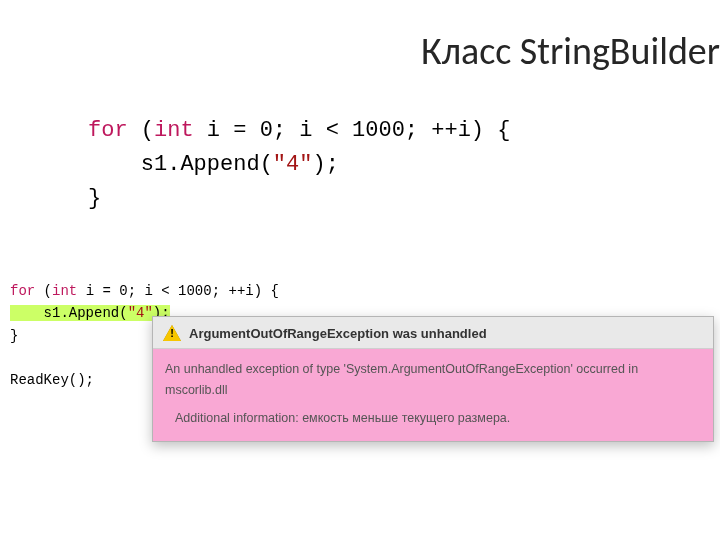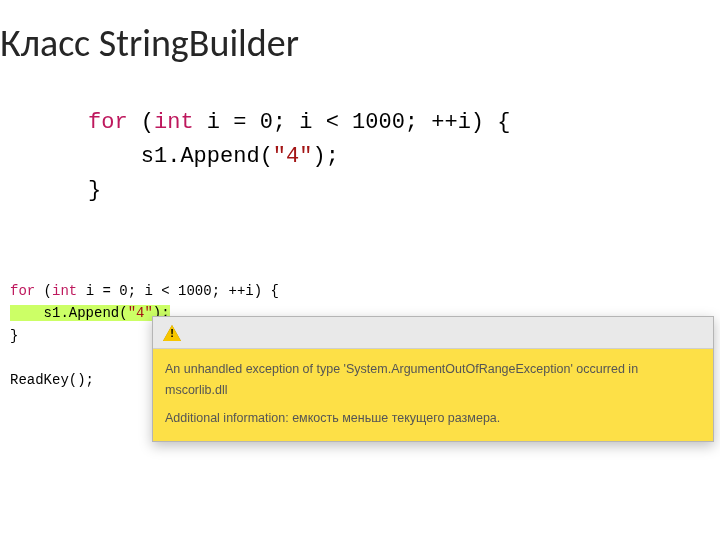--- a/index.html
+++ b/index.html
@@ -10,22 +10,22 @@
     background: #fff;
     font-family: "Segoe UI", Arial, sans-serif;
     color: #222;
     position: relative;
     overflow: hidden;
   }
   .title {
     font-family: "Calibri", "Segoe UI", Arial, sans-serif;
     font-size: 38px;
     font-weight: 400;
-    text-align: left;
-    margin-top: 20px;
+    text-align: right;
+    margin-top: 28px;
     color: #262626;
   }
   .code-top {
     font-family: Consolas, "Courier New", monospace;
     font-size: 22px;
     line-height: 1.55;
     margin: 40px 0 0 88px;
     white-space: pre;
   }
   .kw { color: #be185d; }
@@ -73,23 +73,23 @@
     gap: 8px;
   }
   .excbox .hdr .title-txt {
     font-weight: 600;
     color: #333;
     font-size: 13px;
   }
   .excbox .body {
     padding: 10px 12px 12px 12px;
     line-height: 1.7;
-    background: #fde047;
+    background: #f9a8d4;
   }
-  .excbox .body div + div { margin-top: 6px; }
+  .excbox .body div + div { margin-top: 6px; margin-left: 10px; }
 
   .warn-icon {
     width: 18px; height: 18px;
     display: inline-block;
     position: relative;
   }
   .warn-tri {
     width: 0; height: 0;
     border-left: 9px solid transparent;
     border-right: 9px solid transparent;
@@ -123,18 +123,19 @@
   <div class="line"> </div>
   <div class="line">ReadKey();</div>
 </div>
 
 <div class="excbox">
   <div class="hdr">
     <span class="warn-icon">
       <span class="warn-tri"></span>
       <span class="warn-bang">!</span>
     </span>
+    <span class="title-txt">ArgumentOutOfRangeException was unhandled</span>
   </div>
   <div class="body">
     <div>An unhandled exception of type 'System.ArgumentOutOfRangeException' occurred in mscorlib.dll</div>
     <div>Additional information: емкость меньше текущего размера.</div>
   </div>
 </div>
 
 </body></html>

